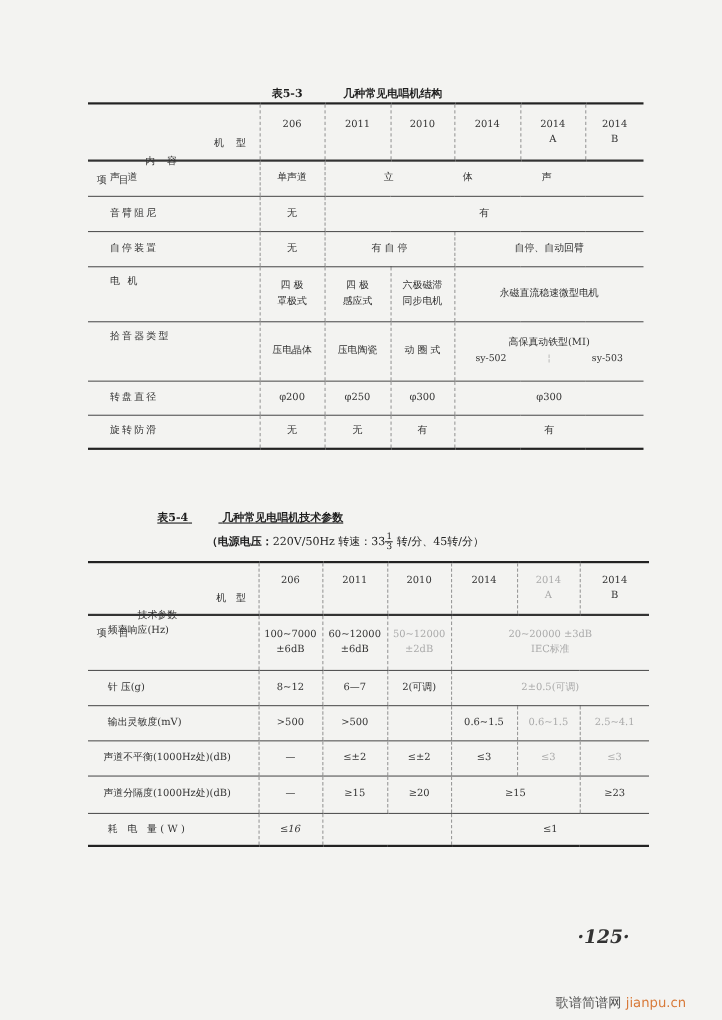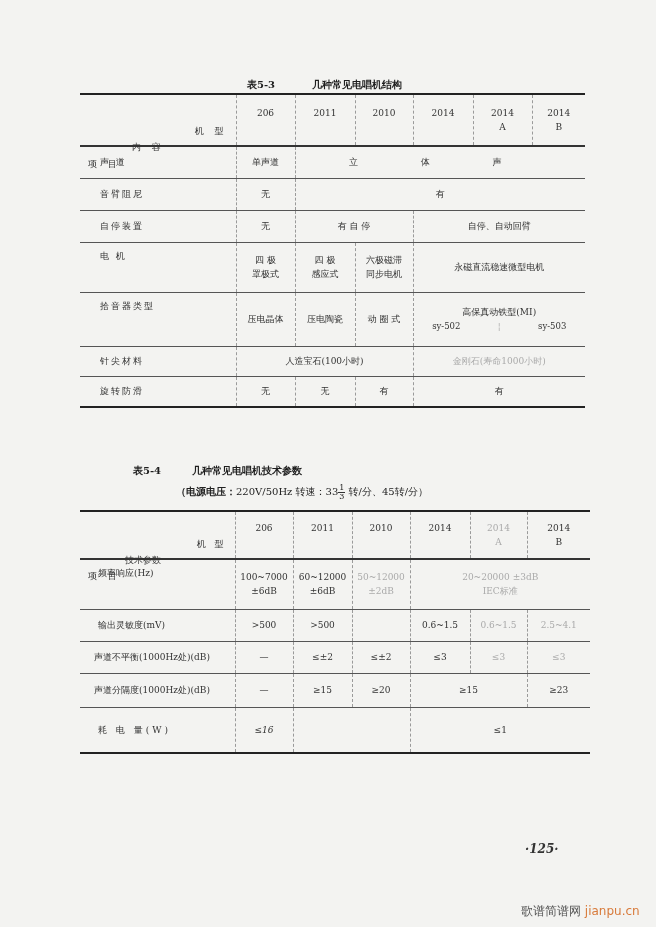--- a/index.html
+++ b/index.html
@@ -14,22 +14,22 @@
   table.t td { text-align:center; vertical-align:middle; padding:0; border-left:1px dashed #9a9a9a; border-bottom:1.5px solid #555; line-height:14px; }
   table.t td:first-child { border-left:none; }
   table.t tr.head td { border-bottom:2px solid #333;text-align:center; }
   table.t tr.first td { border-top:2.5px solid #222; }
   table.t tr.last td { border-bottom:2.5px solid #222; }
   td.lbl { text-align:left !important; padding-left:20px !important; letter-spacing:2px; }
   td.lbl2 { text-align:left !important; padding-left:18px !important; }
   .diag { position:relative; height:100%; }
   .diag span { position:absolute; font-size:9px; }
   .faded { color:#aaa; }
-  .pageno { font-size:12px; font-style:italic; font-weight:bold; color:#333; }
-  .wm { font-size:12px; color:#555; font-family:"DejaVu Sans", sans-serif;margin-left:16px; }
+  .pageno { font-size:17px; font-style:italic; font-weight:bold; color:#333; }
+  .wm { font-size:12px; color:#555; font-family:"DejaVu Sans", sans-serif; }
   .wm b { color:#d87a3a; font-weight:normal; }
   .frac { display:inline-block; vertical-align:middle; text-align:center; font-size:8px; line-height:8px; }
   .frac .n { display:block; border-bottom:1px solid #333; padding:0 1px; }
   .frac .d { display:block; }
 </style>
 </head>
 <body>
 
 <div class="abs caption" style="left:247px;top:78px;">
   <span>表5-3</span>
@@ -108,41 +108,43 @@
     <td>动 圈 式</td>
     <td colspan="3">
       <div>高保真动铁型(MI)</div>
       <div style="display:flex;justify-content:space-around;font-size:8.5px">
             <span>sy-502</span>
             <span style="color:#aaa">¦</span>
             <span>sy-503</span>
           </div>
     </td>
   </tr>
-  <tr style="height:30px">
-    <td class="lbl">针尖材料</td>
-    <td colspan="3">人造宝石(100小时)</td>
-    <td colspan="3" class="faded">金刚石(寿命1000小时)</td>
+  <tr style="height:31px">
+    <td class="lbl">转盘直径</td>
+    <td>φ200</td>
+    <td>φ250</td>
+    <td>φ300</td>
+    <td colspan="3">φ300</td>
   </tr>
   <tr class="last" style="height:31px">
     <td class="lbl">旋转防滑</td>
     <td>无</td>
     <td>无</td>
     <td>有</td>
     <td colspan="3">有</td>
   </tr>
 </tbody>
   </table>
 
-<div class="abs caption" style="left:133px;top:464px;">
+<div class="abs caption" style="left:143px;top:464px;text-decoration:underline;">
   <span>表5-4</span>
   <span style="display:inline-block;width:24px"></span>
   <span>几种常见电唱机技术参数</span>
 </div>
-<div class="abs sub" style="left:176px;top:484px;">
+<div class="abs sub" style="left:188px;top:484px;">
   <span style="font-weight:bold">（电源电压：</span><span>220V/50Hz  转速：33</span><span class="frac"><span class="n">1</span><span class="d">3</span></span><span> 转/分、45转/分）</span>
 </div>
 
 <table class="t" style="left:80px;top:510px;width:510px;">
   <colgroup>
       <col style="width:155px">
       <col style="width:58px">
       <col style="width:59px">
       <col style="width:58px">
       <col style="width:60px">
@@ -184,20 +186,27 @@
     <td class="faded">
           <div>50~12000</div>
           <div>±2dB</div>
         </td>
     <td colspan="3" class="faded">
           <div>20~20000 ±3dB</div>
           <div>IEC标准</div>
         </td>
   </tr>
   <tr style="height:32px">
+    <td class="lbl2">针 压(g)</td>
+    <td>8~12</td>
+    <td>6—7</td>
+    <td>2(可调)</td>
+    <td colspan="3" class="faded">2±0.5(可调)</td>
+  </tr>
+  <tr style="height:32px">
     <td class="lbl2">输出灵敏度(mV)</td>
     <td>&gt;500</td>
     <td>&gt;500</td>
     <td></td>
     <td>0.6~1.5</td>
     <td class="faded">0.6~1.5</td>
     <td class="faded">2.5~4.1</td>
   </tr>
   <tr style="height:32px">
     <td class="lbl2" style="padding-left:14px!important">声道不平衡(1000Hz处)(dB)</td>
@@ -209,21 +218,21 @@
     <td class="faded">≤3</td>
   </tr>
   <tr style="height:34px">
     <td class="lbl2" style="padding-left:14px!important">声道分隔度(1000Hz处)(dB)</td>
     <td>—</td>
     <td>≥15</td>
     <td>≥20</td>
     <td colspan="2">≥15</td>
     <td>≥23</td>
   </tr>
-  <tr class="last" style="height:46px">
+  <tr class="last" style="height:30px">
     <td class="lbl2" style="letter-spacing:3px">耗 电 量(W)</td>
     <td style="font-style:italic">≤16</td>
     <td colspan="2"></td>
     <td colspan="3">≤1</td>
   </tr>
 </tbody>
   </table>
 
 <div class="abs pageno" style="left:525px;top:842px;">·125·</div>
 

